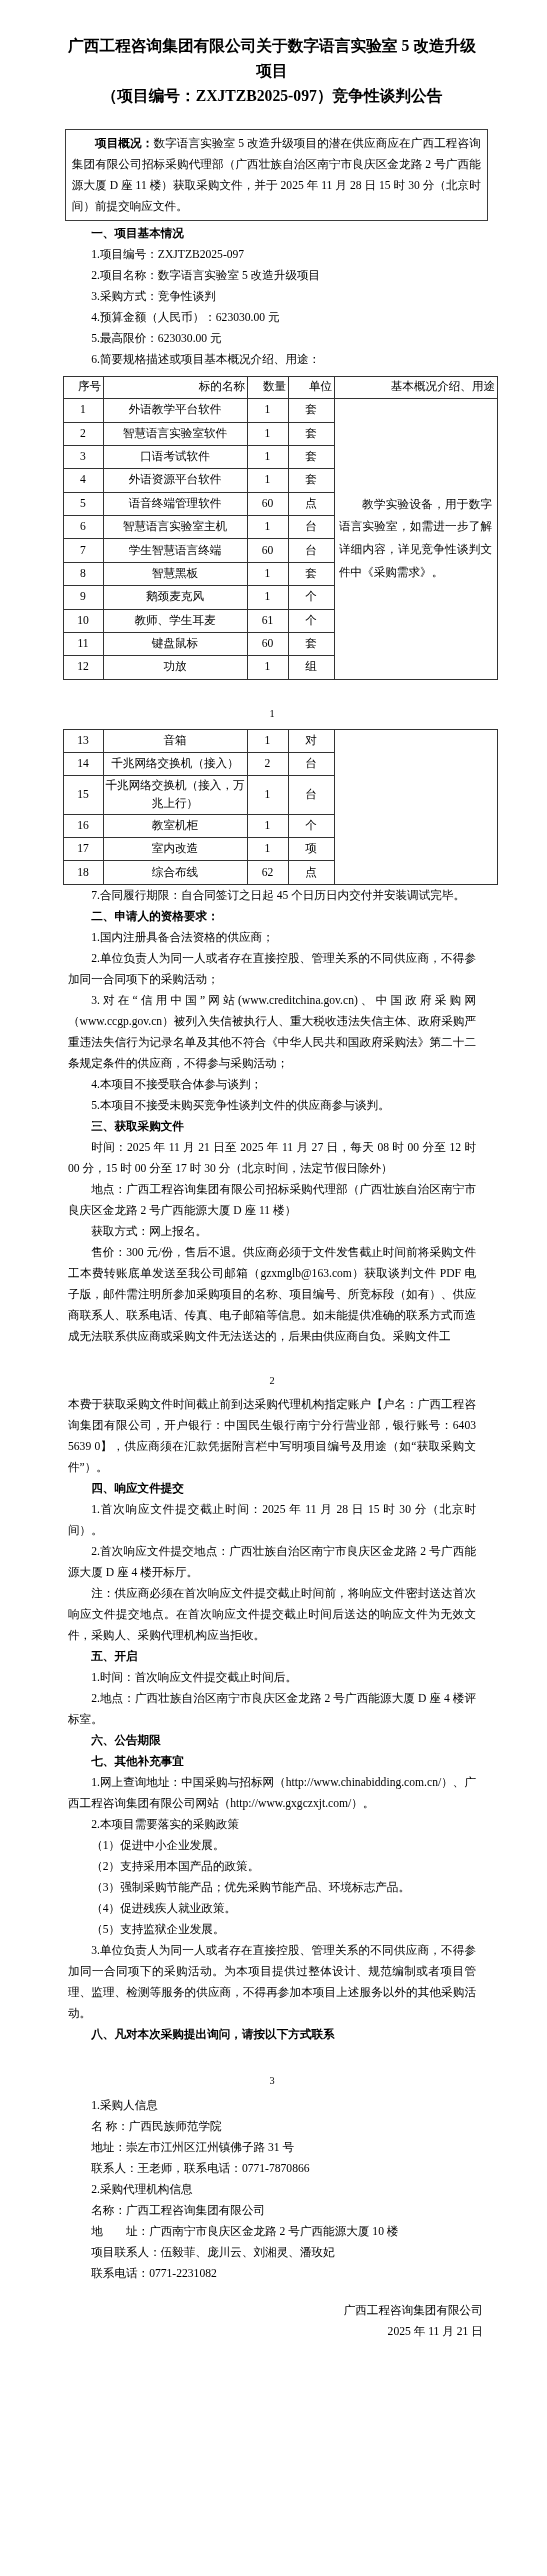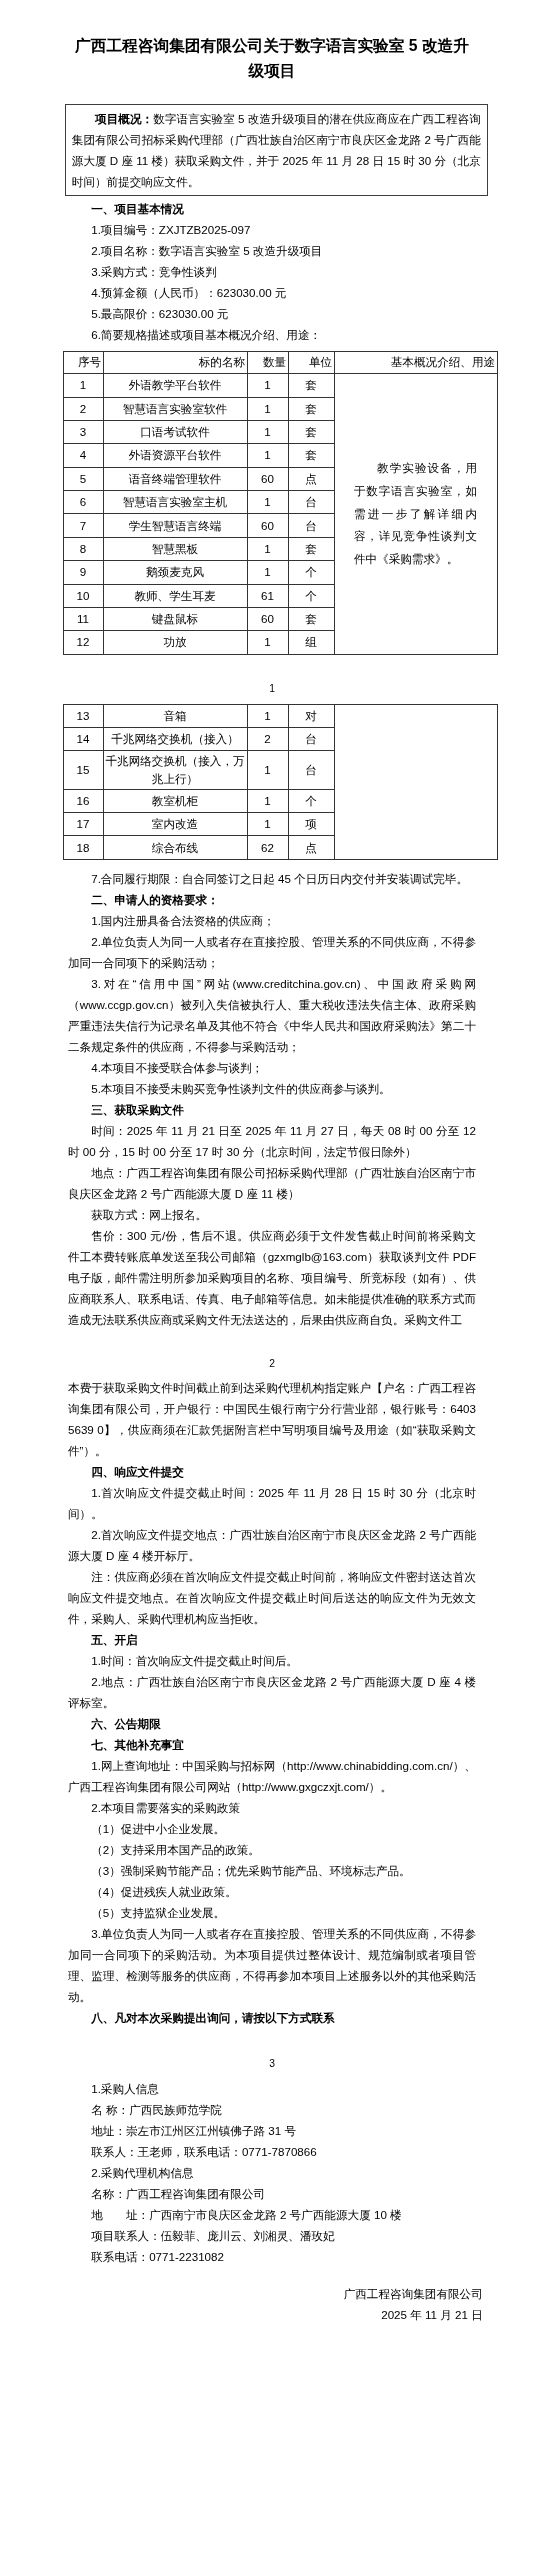--- a/index.html
+++ b/index.html
@@ -1,19 +1,19 @@
 <!DOCTYPE html>
 <html style="font-size:11px"><head>
 <meta charset="utf-8">
 <style>
   html,body{margin:0;padding:0;background:#ffffff;}
   body{width:548px;min-height:2576px;color:#000;}
   .doc{
     width:542px;
-    font-family:Liberation Sans, sans-serif;
+    font-family:Liberation Serif, serif;
     font-size:11.6px;
   }
   .content{padding:0 66px 0 68px;}
   .title-block{margin-top:33px;text-align:center;font-weight:bold;font-size:15.7px;line-height:25px;}
   .overview-box{
     margin:20.5px 0 0 -3.4px;
     border:0.7px solid #3d3d3d;
     padding:3.4px 6.2px;
     width:409px;
   }
@@ -36,39 +36,40 @@
     text-align:center;
     font-weight:normal;
     font-size:11.6px;
     padding:0.7px 1.4px;
     line-height:18px;
   }
   table.items th{height:20px;text-align:right;}
   table.items td{height:21px;}
   td.merged-cell{vertical-align:middle;}
   td.merged-cell p{
-    margin:0;padding:0 18px;
+    margin:0;padding:0 3px;
     text-align:justify;text-indent:2em;line-height:22.6px;font-size:11.6px;
   }
   .page-num{text-align:center;font-size:10.3px;line-height:13.7px;}
   #pn1{margin:27px 0 8.2px 0;}
   #pn2{margin:27px 0 6.8px 0;}
   #pn3{margin:29px 0 6.8px 0;}
-  .after-table{margin-top:8px;}
+  .after-table{margin-top:0;}
   .sig-block{margin:16.4px -6.8px 0 0;text-align:right;}
   .sig-block p{margin:0;line-height:21px;}
 </style>
 </head>
 <body>
 
 <div class="doc">
   <div class="content">
 
     <div class="title-block">
       <div>广西工程咨询集团有限公司关于数字语言实验室 5 改造升级项目</div>
+      <div>（项目编号：ZXJTZB2025-097）竞争性谈判公告</div>
     </div>
 
     <div class="overview-box">
       <p><span class="lead">项目概况：</span><span>数字语言实验室 5 改造升级项目的潜在供应商应在广西工程咨询集团有限公司招标采购代理部（广西壮族自治区南宁市良庆区金龙路 2 号广西能源大厦 D 座 11 楼）获取采购文件，并于 2025 年 11 月 28 日 15 时 30 分（北京时间）前提交响应文件。</span></p>
     </div>
 
     <div class="blocks intro">
         <p class="blk heading">一、项目基本情况</p>
         <p class="blk para">1.项目编号：ZXJTZB2025-097</p>
         <p class="blk para">2.项目名称：数字语言实验室 5 改造升级项目</p>

